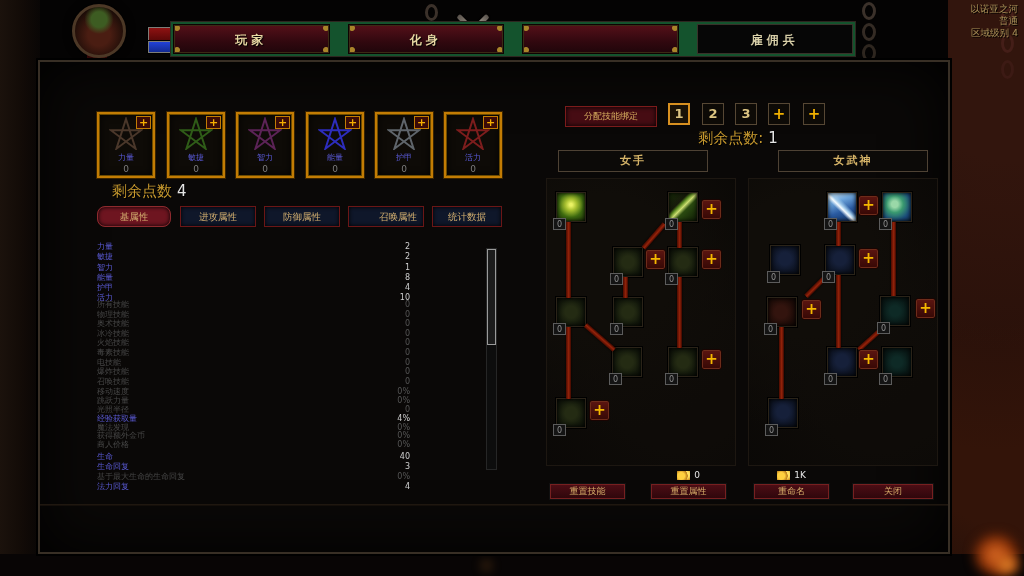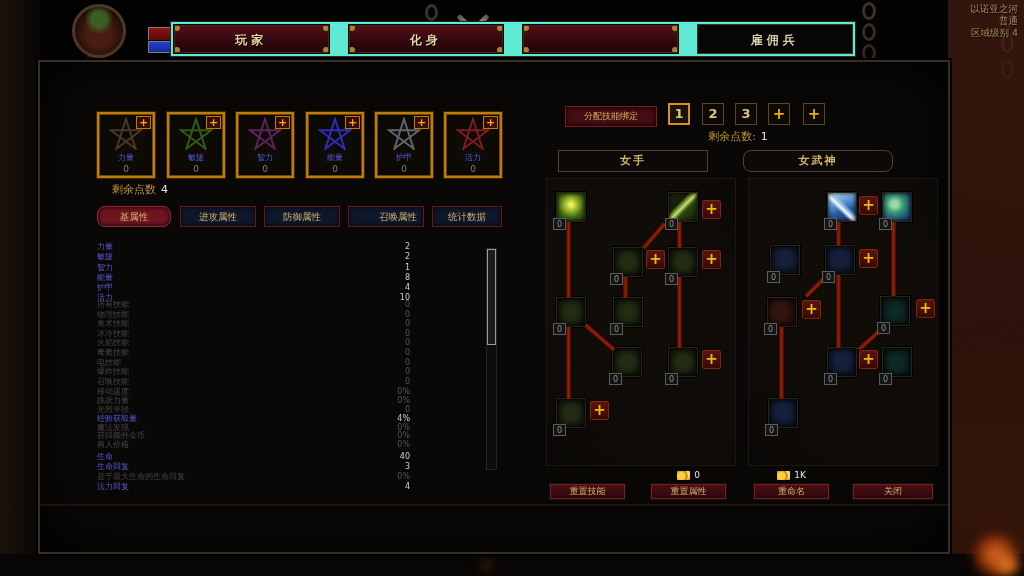--- a/index.html
+++ b/index.html
@@ -28,21 +28,21 @@
   .lvl-ribbon{width:20px;height:20px;background:linear-gradient(#6a1010,#3a0606);
     clip-path:polygon(0 0,100% 0,100% 100%,50% 72%,0 100%);
     color:#e8c060;font-size:10px;text-align:center;line-height:15px;}
   .bar{border:1px solid #7d7d78;box-shadow:0 0 0 1px #000;}
   .bar .fill{position:absolute;left:0;top:0;height:100%;}
   .bar .txt{position:absolute;width:100%;text-align:center;color:#c6c2ae;font-size:8.5px;line-height:12px;text-shadow:1px 1px 0 #000;}
   .sword{height:5px;border-radius:2px;background:linear-gradient(90deg,#57504a,#a59a8d 40%,#c8beb0 55%,#57504a);box-shadow:0 0 2px #000;}
   .region-info{right:6px;top:3px;text-align:right;color:#a89158;font-size:9.5px;line-height:1.25;text-shadow:1px 1px 0 #000;}
 
   
-  .tabbar{left:170px;top:21px;width:686px;height:36px;background:#5eead4;
+  .tabbar{left:170px;top:21px;width:686px;height:36px;background:#14532d;
     border:1px solid #2c2720;display:flex;gap:18px;padding:2px;}
   .tab{flex:1;position:relative;color:#e8d7a2;font-size:12px;font-weight:bold;
     text-align:center;line-height:30px;letter-spacing:4px;text-shadow:1px 1px 1px #000;
     background:
       radial-gradient(circle at 3px 3px,#a8842a 0 2.5px,transparent 3.5px),
       radial-gradient(circle at calc(100% - 3px) 3px,#a8842a 0 2.5px,transparent 3.5px),
       radial-gradient(circle at 3px calc(100% - 3px),#a8842a 0 2.5px,transparent 3.5px),
       radial-gradient(circle at calc(100% - 3px) calc(100% - 3px),#a8842a 0 2.5px,transparent 3.5px),
       linear-gradient(180deg,#551019 0%,#31080f 60%,#1f050a 100%);
     border:1px solid #0e0202;box-shadow:inset 0 0 0 1px #3a2a14;}
@@ -54,21 +54,21 @@
   .divider{left:40px;top:504px;width:908px;height:2px;background:linear-gradient(#241b12,#100b07);}
 
   
   .attr-card{top:112px;width:58px;height:66px;background:#0e0b07;
     border:2px solid #c27c04;box-shadow:0 0 0 1px #3a2400,inset 0 0 0 1px #6b4a00,inset 0 0 8px #000;}
   .attr-card svg{display:block;margin:3px auto 0;}
   .attr-name{position:absolute;width:100%;top:38px;text-align:center;color:#5a5ad8;font-size:8px;}
   .attr-val{position:absolute;width:100%;top:50px;text-align:center;color:#7d7d7d;font-size:9px;}
   .attr-plus{position:absolute;top:2px;right:2px;width:15px;height:13px;background:#3a0a07;
     border:1px solid #c27c04;color:#f5ae00;font-size:11px;font-weight:bold;line-height:11px;text-align:center;}
-  .remaining{color:#c7992e;font-size:11px;text-shadow:1px 1px 0 #000;}
+  .remaining{color:#c7992e;font-size:15px;text-shadow:1px 1px 0 #000;}
   .remaining b{color:#e4e4e4;font-weight:normal;margin-left:5px;}
 
   
   .stat-tab{top:206px;height:21px;background:#0f172a;border:1px solid #6b1616;
     color:#d4b070;font-size:9.5px;text-align:center;line-height:19px;box-shadow:inset 0 0 4px #000;}
   .stat-tab.active{background:#6e1520;border-color:#8d2a2e;}
 
   
   .rows{left:97px;width:313px;display:flex;flex-direction:column;}
   .srow{display:flex;justify-content:space-between;}
@@ -356,21 +356,21 @@
   <div class="abs slotbtn sel" style="left:668px;">1</div>
   <div class="abs slotbtn" style="left:702px;">2</div>
   <div class="abs slotbtn" style="left:735px;">3</div>
   <div class="abs slotbtn plusslot" style="left:768px;">+</div>
   <div class="abs slotbtn plusslot" style="left:803px;">+</div>
   <div class="abs remaining remaining2">
     <span>剩余点数:</span><b>1</b>
   </div>
 
   <div class="abs tree-h" style="left:558px;">女手</div>
-  <div class="abs tree-h" style="left:743px;border-radius:8px;">女武神</div>
+  <div class="abs tree-h" style="left:778px;">女武神</div>
   <div class="abs tree-region" style="left:546px;"></div>
   <div class="abs tree-region" style="left:748px;"></div>
 
   <div class="abs conn" style="left:566px;top:222px;height:76px;"></div>
   <div class="abs conn" style="left:566px;top:327px;height:72px;"></div>
   <div class="abs conn" style="left:677px;top:222px;height:26px;"></div>
   <div class="abs conn" style="left:677px;top:277px;height:71px;"></div>
   <div class="abs conn" style="left:623px;top:277px;height:21px;"></div>
   <div class="abs conn" style="left:583px;top:325px;height:38px;transform:rotate(-49deg);transform-origin:top center;"></div>
   <div class="abs conn" style="left:662px;top:224px;height:32px;transform:rotate(41deg);transform-origin:top center;"></div>

